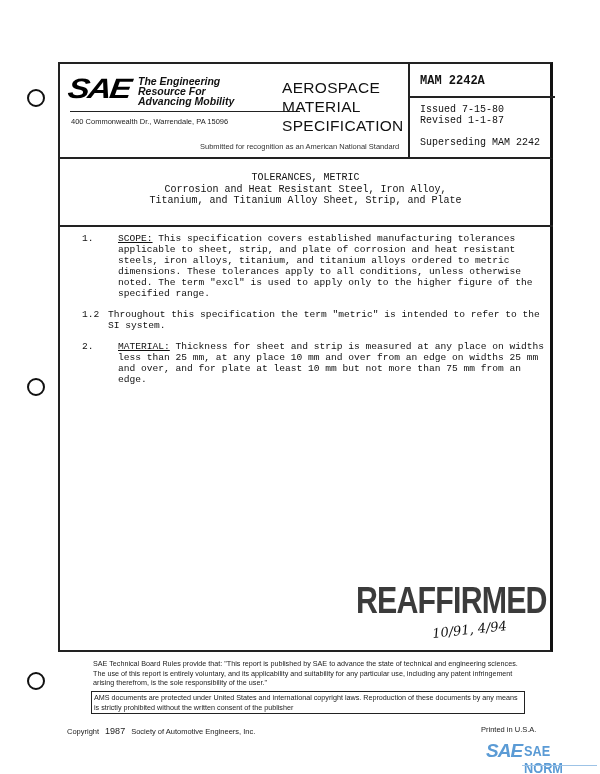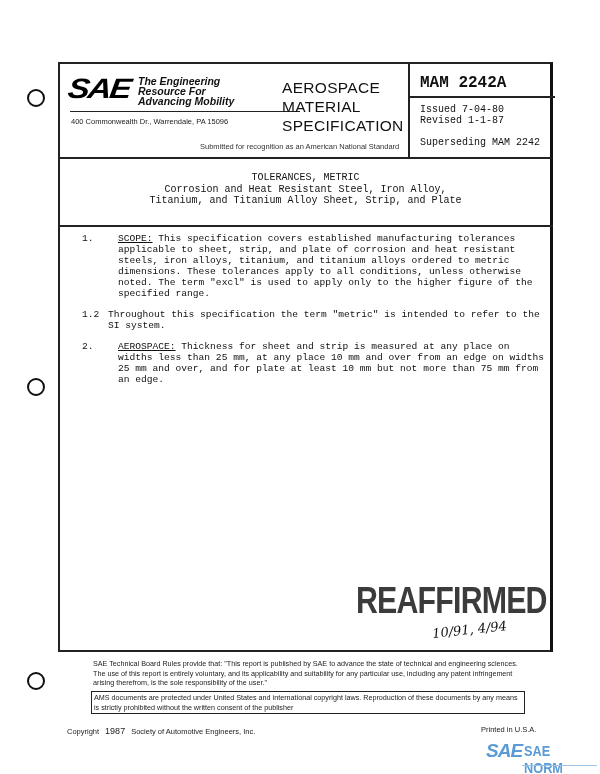--- a/index.html
+++ b/index.html
@@ -8,21 +8,21 @@
   .frame { position: absolute; left: 58px; top: 62px; width: 495px; height: 590px; border-left: 2px solid #222; border-right: 3px solid #111; border-bottom: 2px solid #222; box-sizing: border-box; }
   .header-box { position: absolute; left: 58px; top: 62px; width: 495px; height: 97px; border: 2px solid #222; border-right: 3px solid #111; box-sizing: border-box; }
   .logo-area { position: absolute; left: 6px; top: 6px; width: 235px; height: 55px; }
   .sae-logo { position: absolute; left: 4px; top: 4px; font-family: "Liberation Sans", sans-serif; font-weight: bold; font-style: italic; font-size: 33px; letter-spacing: -2px; color: #000; transform: skewX(-8deg) scaleY(0.85); transform-origin: left top; line-height: 1; }
   .tagline { position: absolute; left: 72px; top: 6px; font-style: italic; font-weight: bold; font-size: 10.5px; line-height: 10px; color: #111; }
   .rule { position: absolute; left: 4px; top: 41px; width: 230px; border-top: 1.5px solid #222; }
   .address { position: absolute; left: 5px; top: 47px; font-size: 7.5px; color: #222; }
   .ams-title { position: absolute; left: 222px; top: 14px; width: 110px; font-size: 15.5px; line-height: 19px; color: #111; letter-spacing: 0.3px; }
   .submitted { position: absolute; left: 140px; top: 78px; font-size: 7.5px; color: #333; }
   .right-col { position: absolute; left: 348px; top: -2px; width: 147px; height: 97px; border-left: 2px solid #222; box-sizing: border-box; }
-  .doc-num { position: absolute; left: 0; top: 0; right: 0; height: 36px; border-bottom: 2px solid #222; font-family: "Liberation Mono", monospace; font-size: 16px; font-weight: bold; padding: 12px 0 0 10px; box-sizing: border-box; }
+  .doc-num { position: absolute; left: 0; top: 0; right: 0; height: 36px; border-bottom: 2px solid #222; font-family: "Liberation Mono", monospace; font-size: 12px; font-weight: bold; padding: 12px 0 0 10px; box-sizing: border-box; }
   .dates { position: absolute; left: 10px; top: 42px; font-family: "Liberation Mono", monospace; font-size: 10px; line-height: 11px; }
   .superseding { position: absolute; left: 10px; top: 75px; font-family: Liberation Mono, monospace; font-size: 10px; }
   .title-box { position: absolute; left: 58px; top: 157px; width: 495px; height: 70px; border-bottom: 2px solid #222; box-sizing: border-box; text-align: center; font-family: Liberation Mono, monospace; font-size: 10px; line-height: 11.5px; padding-top: 15px; }
   .body-text { position: absolute; left: 82px; top: 233px; width: 465px; font-family: "Liberation Mono", monospace; font-size: 9.6px; line-height: 11px; color: #111; }
   .para { position: relative; margin-bottom: 10px; }
   .num { position: absolute; left: 0; top: 0; }
   .para-body { margin-left: 36px; }
   .u { text-decoration: underline; }
   .stamp { position: absolute; left: 356px; top: 580px; font-family: "Liberation Sans", sans-serif; font-weight: bold; font-size: 37px; letter-spacing: -1px; color: #1a1a1a; transform: scaleX(0.82); transform-origin: left top; opacity: 0.85; }
   .stamp-date { position: absolute; left: 432px; top: 622px; font-family: "DejaVu Serif", serif; font-style: italic; font-size: 13px; color: #111; transform: rotate(-6deg); }
@@ -58,21 +58,21 @@
   </div>
   <div class="ams-title">
     <div>AEROSPACE</div>
     <div>MATERIAL</div>
     <div>SPECIFICATION</div>
   </div>
   <div class="submitted">Submitted for recognition as an American National Standard</div>
   <div class="right-col">
     <div class="doc-num">MAM 2242A</div>
     <div class="dates">
-      <div>Issued 7-04-80</div>
+      <div>Issued 7-15-80</div>
       <div>Revised 1-1-87</div>
     </div>
     <div class="superseding">Superseding MAM 2242</div>
   </div>
 </div>
 
 <div class="title-box">
   <div>TOLERANCES, METRIC</div>
   <div>Corrosion and Heat Resistant Steel, Iron Alloy,</div>
   <div>Titanium, and Titanium Alloy Sheet, Strip, and Plate</div>
@@ -82,21 +82,21 @@
   <div class="para">
     <span class="num">1.</span>
     <div class="para-body"><span class="u">SCOPE:</span><span> This specification covers established manufacturing tolerances applicable to sheet, strip, and plate of corrosion and heat resistant steels, iron alloys, titanium, and titanium alloys ordered to metric dimensions. These tolerances apply to all conditions, unless otherwise noted.  The term "excl" is used to apply only to the higher figure of the specified range.</span></div>
   </div>
   <div class="para">
     <span class="num">1.2</span>
     <div class="para-body" style="margin-left:26px;"><span>Throughout this specification the term "metric" is intended to refer to the SI system.</span></div>
   </div>
   <div class="para">
     <span class="num">2.</span>
-    <div class="para-body"><span class="u">AEROSPACE:</span><span>  Thickness for sheet and strip is measured at any place on widths less than 25 mm, at any place 10 mm and over from an edge on widths 25 mm and over, and for plate at least 10 mm but not more than 75 mm from an edge.</span></div>
+    <div class="para-body"><span class="u">MATERIAL:</span><span>  Thickness for sheet and strip is measured at any place on widths less than 25 mm, at any place 10 mm and over from an edge on widths 25 mm and over, and for plate at least 10 mm but not more than 75 mm from an edge.</span></div>
   </div>
 </div>
 
 <div class="stamp">REAFFIRMED</div>
 <div class="stamp-date">10/91, 4/94</div>
 
 <div class="rules-text">SAE Technical Board Rules provide that: "This report is published by SAE to advance the state of technical and engineering sciences. The use of this report is entirely voluntary, and its applicability and suitability for any particular use, including any patent infringement arising therefrom, is the sole responsibility of the user."</div>
 <div class="copyright-box">AMS documents are protected under United States and international copyright laws. Reproduction of these documents by any means is strictly prohibited without the written consent of the publisher</div>
 
 <div class="copyright">

